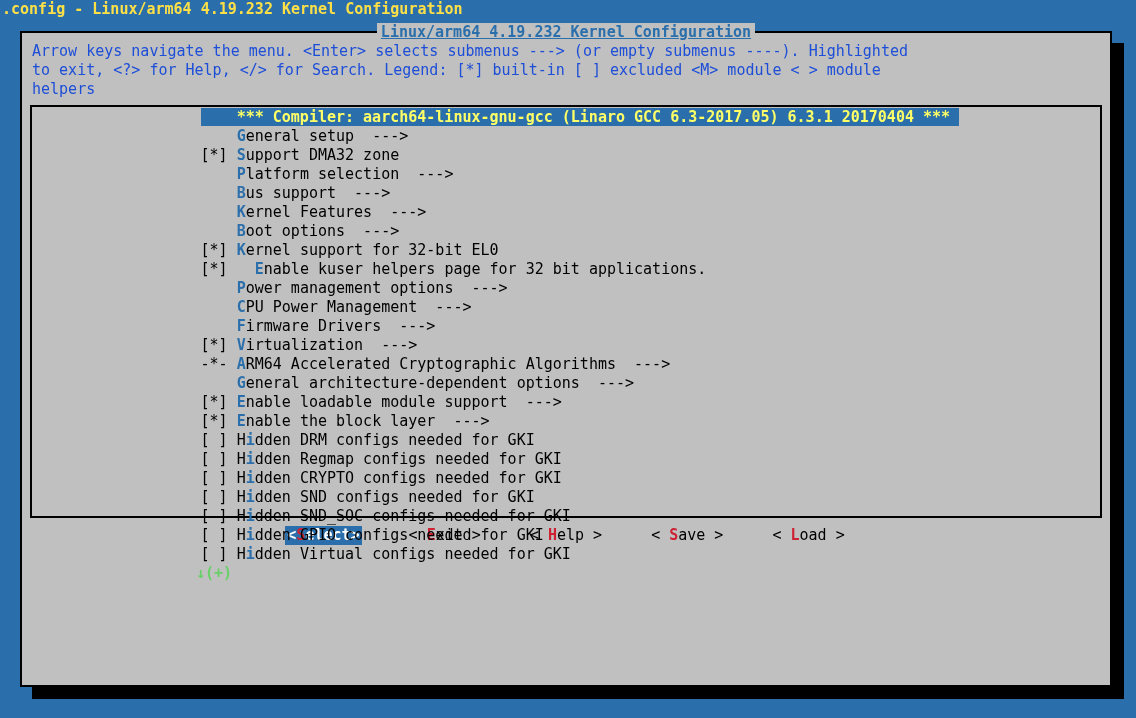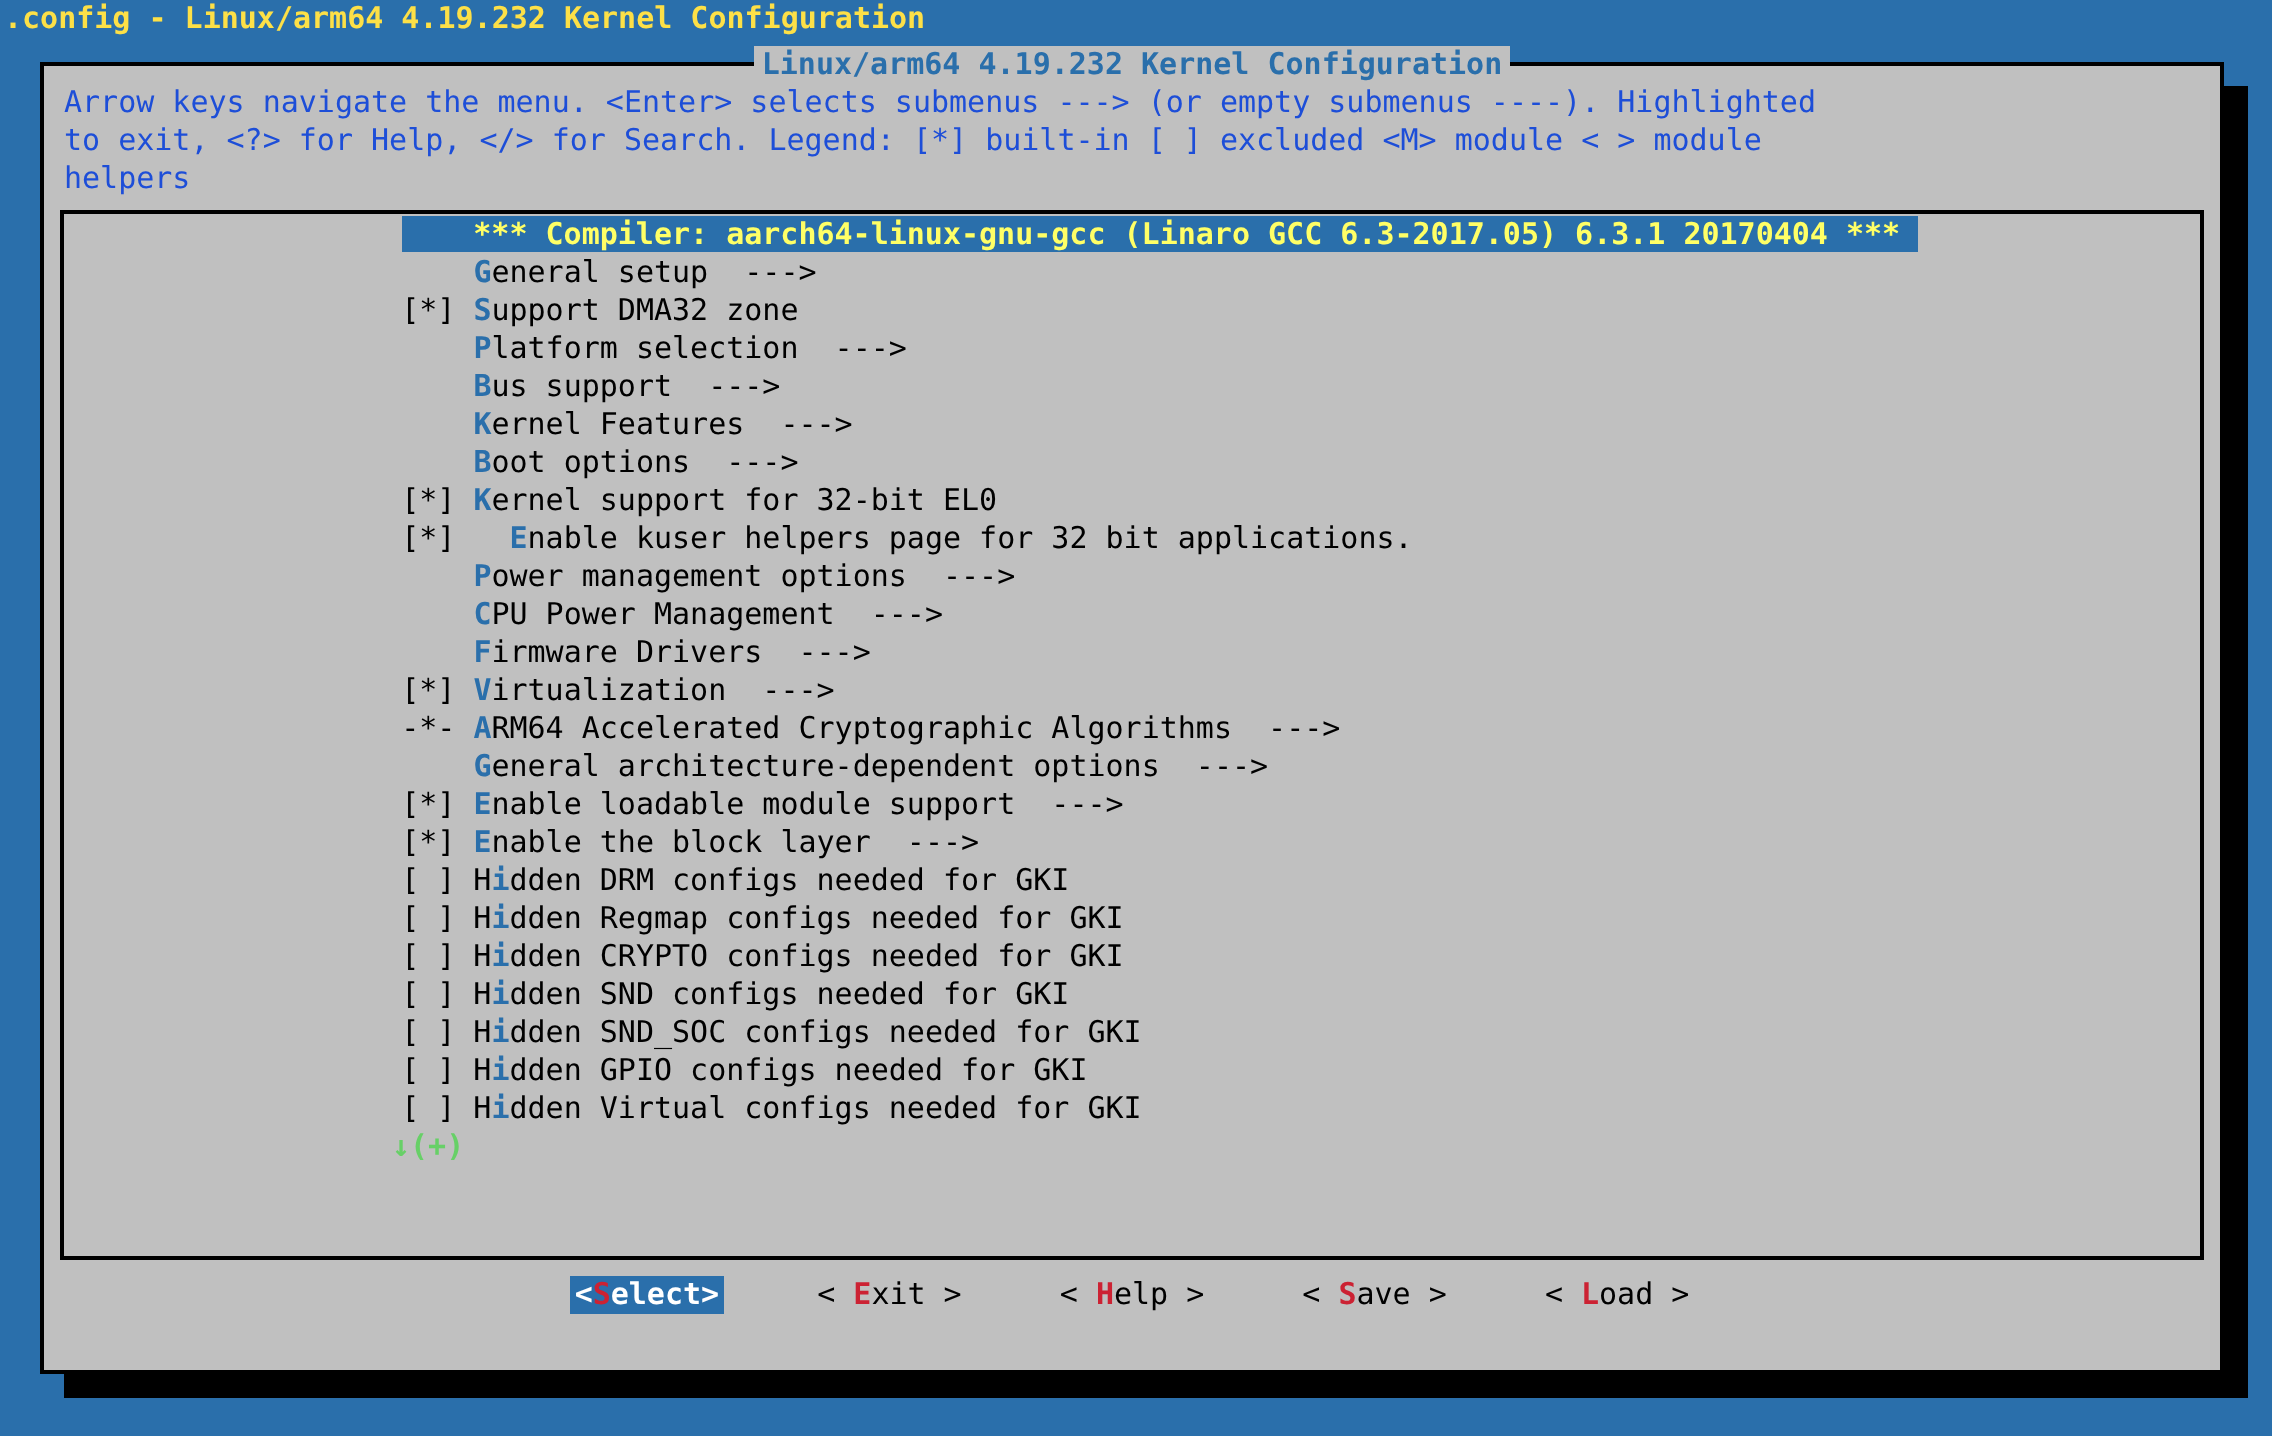--- a/index.html
+++ b/index.html
@@ -40,29 +40,30 @@
     text-align: center;
     margin-top: -10px;
     height: 19px;
   }
   .dialog-title {
     display: inline-block;
     background: #c0c0c0;
     color: #2a6fab;
     font-weight: bold;
     padding: 0 4px;
+    text-decoration: underline;
   }
   .help {
     color: #1d4ed8;
     padding: 0 2px 6px 2px;
   }
   .inner-panel {
     border: 2px solid #000;
     border-top-width: 2px;
-    height: 525px;
+    height: 413px;
     margin: 0 0 6px 0;
     padding: 1px 6px 0 6px;
     position: relative;
   }
   .menu-line {
     white-space: pre;
     color: #000;
   }
   .hk { color: #2a6fab; font-weight: bold; }
   .row-sel  { background: #2a6fab; color: #fff; }

